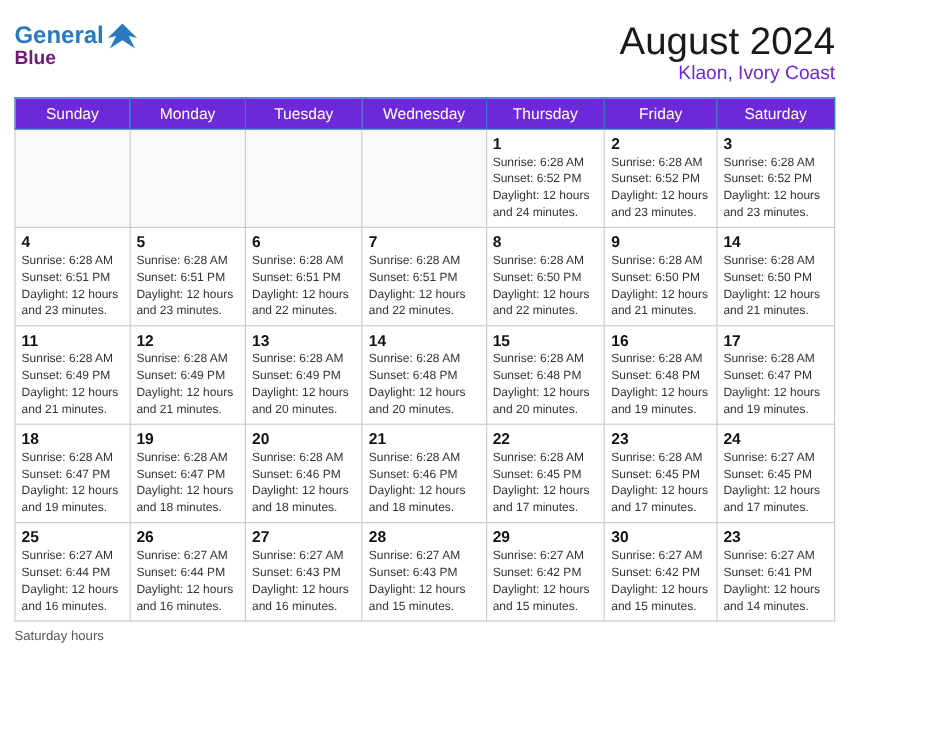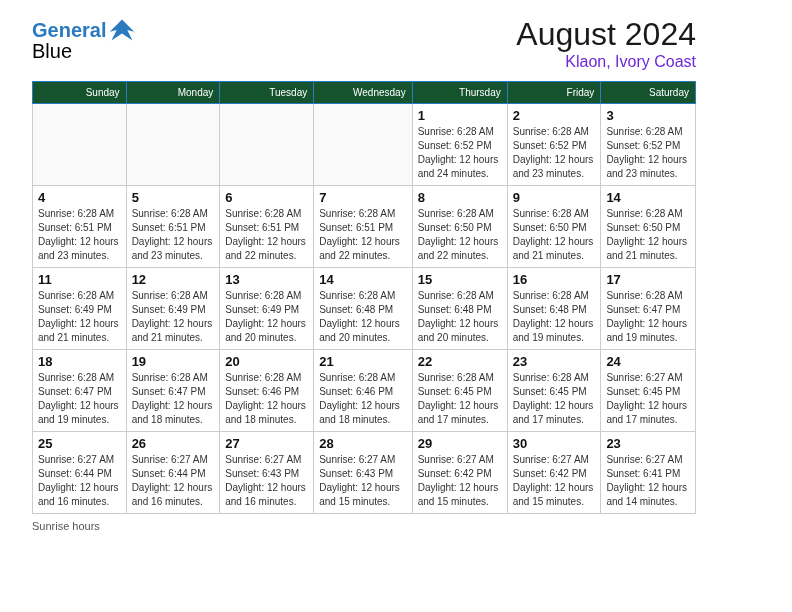--- a/index.html
+++ b/index.html
@@ -6,21 +6,21 @@
     body {
       width: 792px;
       height: 612px;
       font-family: Arial, sans-serif;
       background: #fff;
       overflow: hidden;
     }
     .page {
       width: 716px;
       height: 612px;
-      padding: 16px 20px 10px 32px;
+      padding: 16px 20px 10px 12px;
     }
     .header {
       display: flex;
       justify-content: space-between;
       align-items: flex-start;
       margin-bottom: 10px;
     }
     .logo {
       display: flex;
       align-items: center;
@@ -42,25 +42,25 @@
     .location {
       font-size: 16px;
       color: #6d28d9;
     }
     .calendar {
       width: 100%;
       border-collapse: collapse;
       font-size: 11px;
     }
     .calendar th {
-      background: #14532d;
+      background: #6d28d9;
       color: #fff;
-      text-align: right;
+      text-align: center;
       padding: 5px 6px;
-      font-size: 10px;
+      font-size: 13px;
       font-weight: normal;
       border: 1px solid #2a7abf;
     }
     .calendar td {
       border: 1px solid #ccc;
       vertical-align: top;
       padding: 4px 5px;
       width: 113px;
       min-height: 70px;
       background: #fff;
@@ -97,21 +97,21 @@
     <div class="logo">
       <div>
         <div style="display:flex;align-items:center;">
           <div style="font-size:20px;font-weight:bold;color:#1a1a1a;line-height:1.1;">
             <span style="color:#2a7abf;">General</span>
           </div>
           <svg class="logo-icon" viewBox="0 0 32 32">
             <polygon points="16,4 30,18 22,16 28,28 16,20 4,28 10,16 2,18" fill="#2a7abf"></polygon>
           </svg>
         </div>
-        <div style="font-size:20px;font-weight:normal;color:#000000;margin-top:-4px;">Blue</div>
+        <div style="font-size:16px;font-weight:bold;color:#701a75;margin-top:-4px;">Blue</div>
       </div>
     </div>
     <div class="title-block">
       <div class="month-year">August 2024</div>
       <div class="location">Klaon, Ivory Coast</div>
     </div>
   </div>
 
   <table class="calendar">
     <thead>
@@ -323,15 +323,15 @@
             <div class="day-num">23</div>
             <div class="day-info" style="white-space: pre-line;">Sunrise: 6:27 AM
 Sunset: 6:41 PM
 Daylight: 12 hours and 14 minutes.</div>
           </td>
         </tr>
       </tbody>
   </table>
 
   <div class="footer">
-    <span>Sunrise hours</span>
+    <span>Saturday hours</span>
   </div>
 </div>
 
 </body></html>

